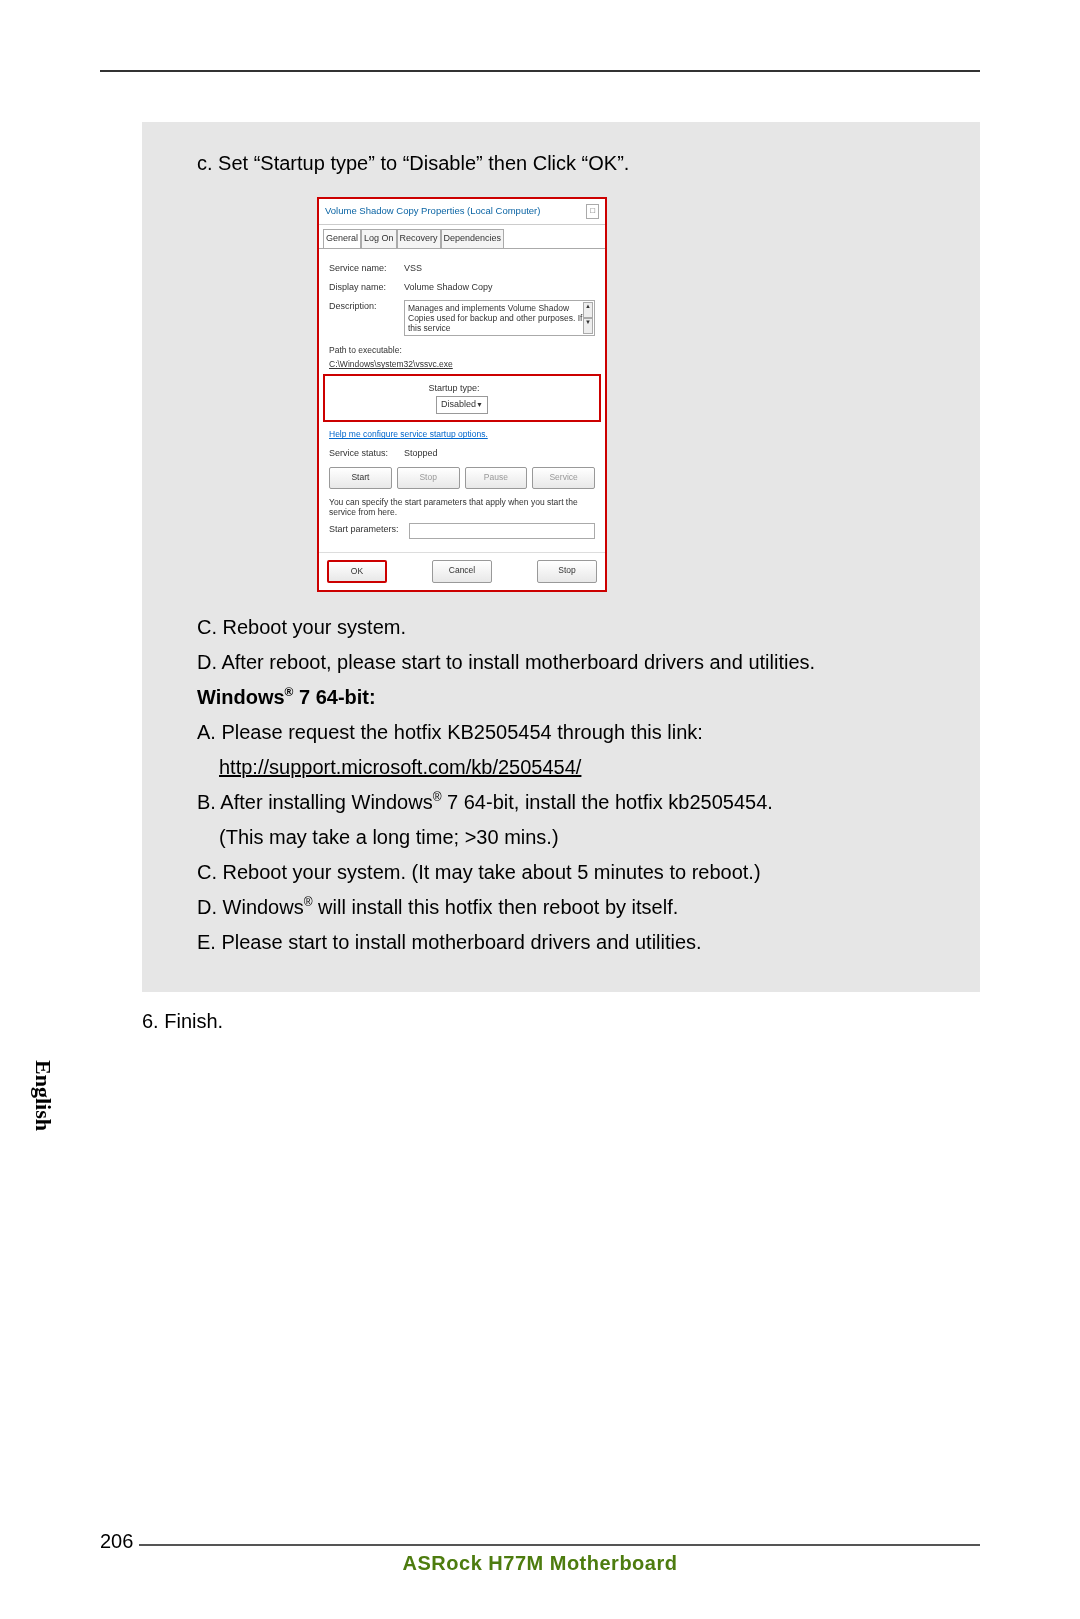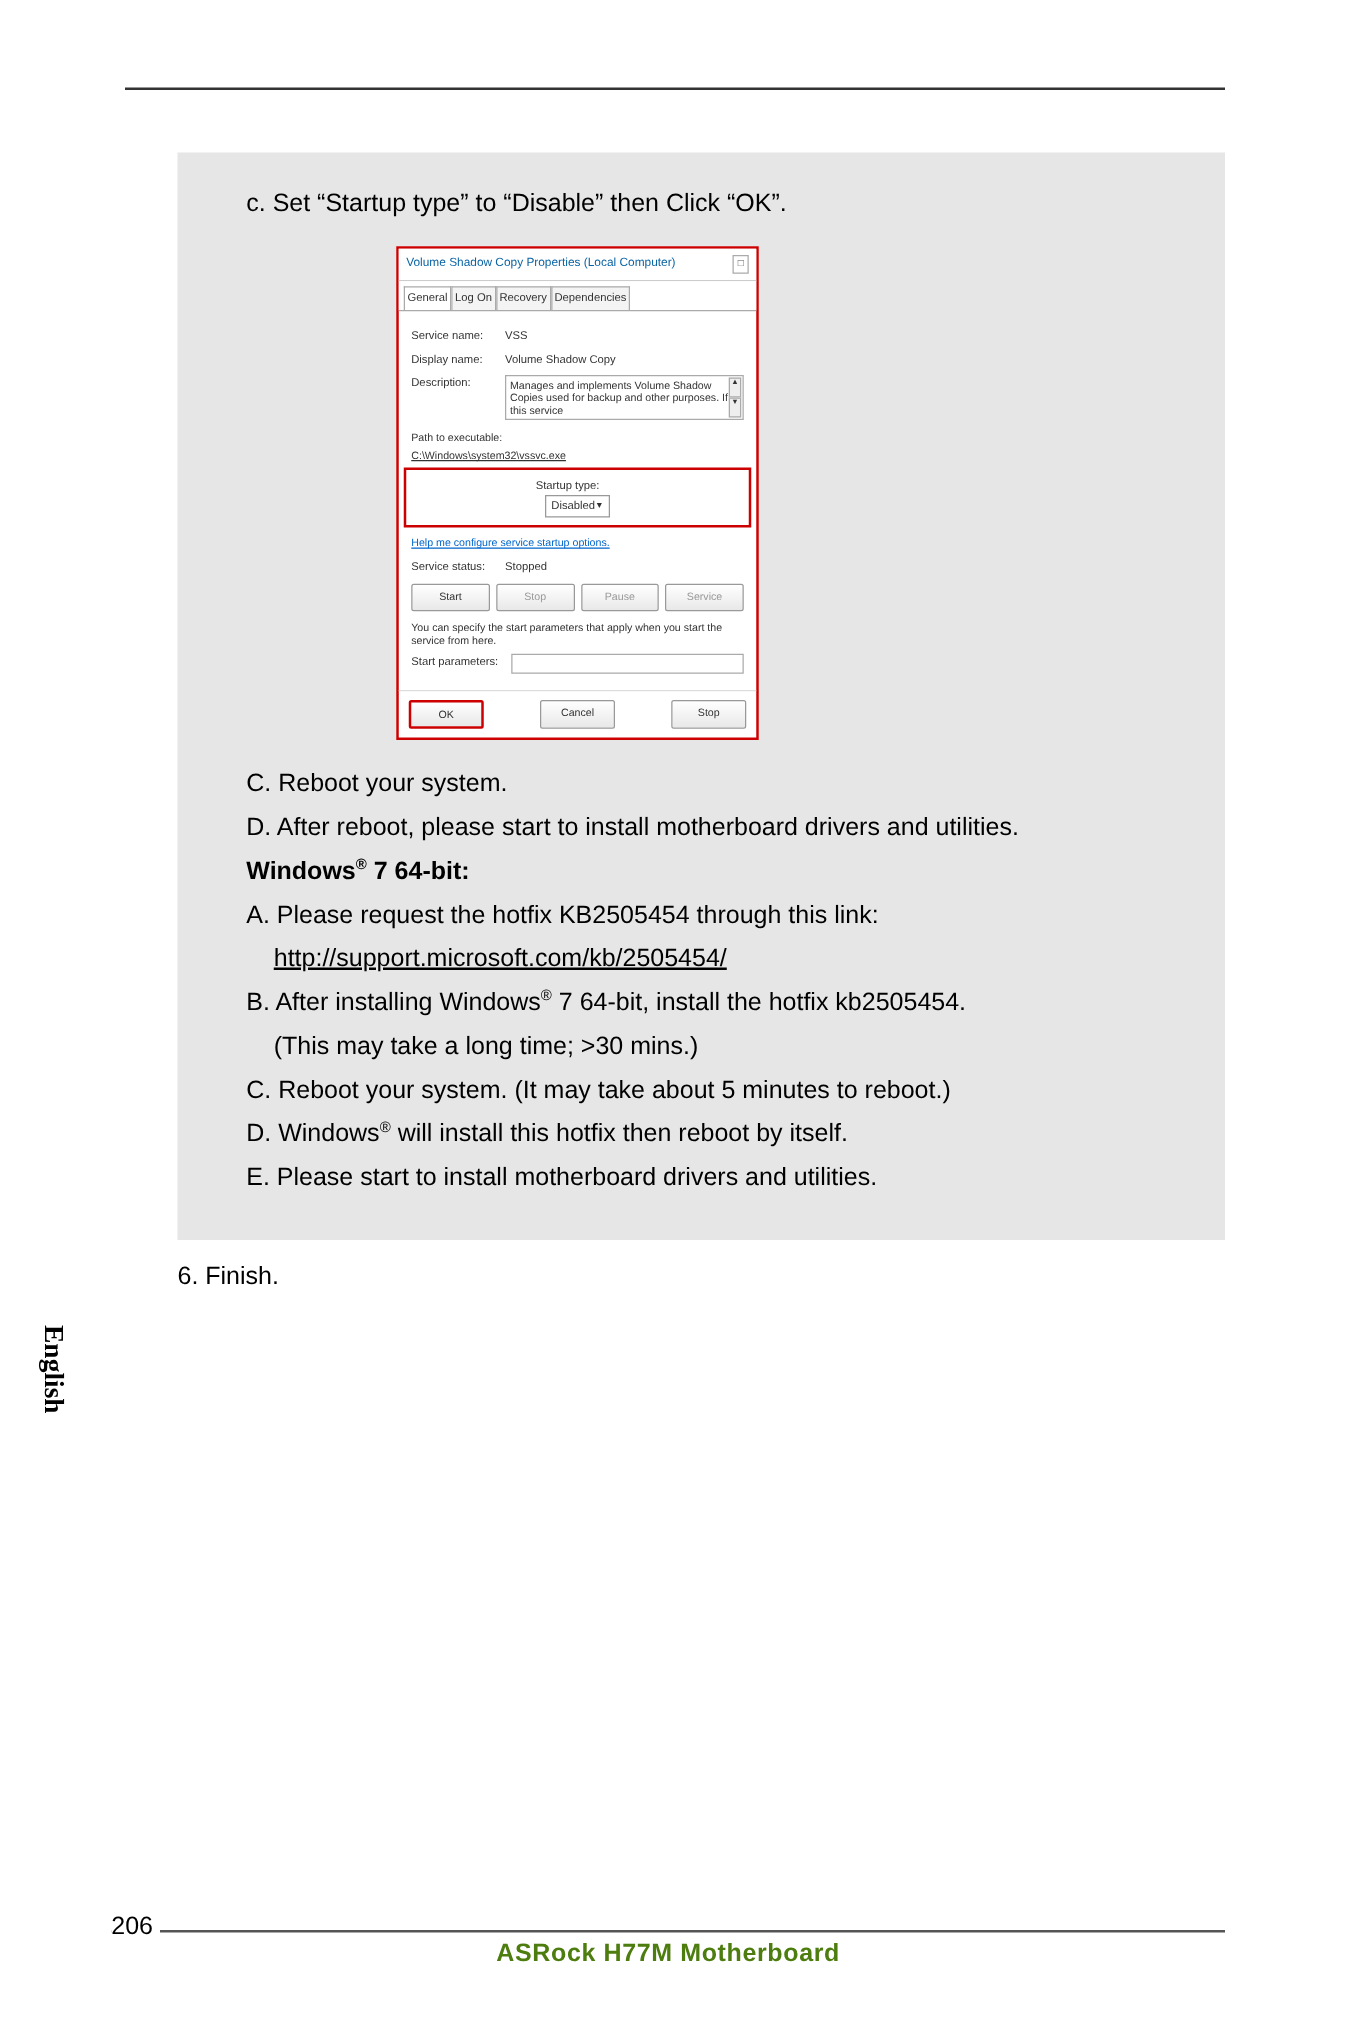--- a/index.html
+++ b/index.html
@@ -34,21 +34,21 @@
   .param-input { border: 1px solid #aaa; height: 16px; flex:1; }
   .hint-text { font-size: 8.5px; margin: 8px 0 4px 0; line-height:1.25; }
   .bottom-btns { display: flex; justify-content: space-between; gap: 6px; padding: 7px 8px; border-top: 1px solid #ddd; }
   .bottom-btns .win-btn { flex:none; width:60px; }
   .bottom-btns .ok-btn { border: 2px solid #c00; }
   .section-heading { font-weight: bold; margin-top: 22px; }
   .ul-link { text-decoration: underline; }
   .indent { padding-left: 22px; }
   .after-box { margin: 18px 0 0 42px; font-size: 20px; }
   .side-label { position: absolute; left: 30px; top: 1060px; writing-mode: vertical-rl; font-weight: bold; font-size: 22px; font-family: "Times New Roman", serif; }
-  .footer { position: absolute; bottom: 44px; left: 89px; right: 100px; }
+  .footer { position: absolute; bottom: 44px; left: 100px; right: 100px; }
   .footer-rule { border-top: 2px solid #555; }
   .page-num { position: absolute; top: -14px; left: 0; background:#fff; padding:0 6px 0 0; font-size: 20px; }
   .footer-title { text-align: center; font-weight: bold; font-size: 20px; color: #4d7c0f; margin-top: 6px; letter-spacing: 0.5px; }
   sup.reg { font-size: 0.6em; vertical-align: super; }
 </style>
 </head>
 <body>
 
 <div class="page">
   <div class="top-rule"></div>

